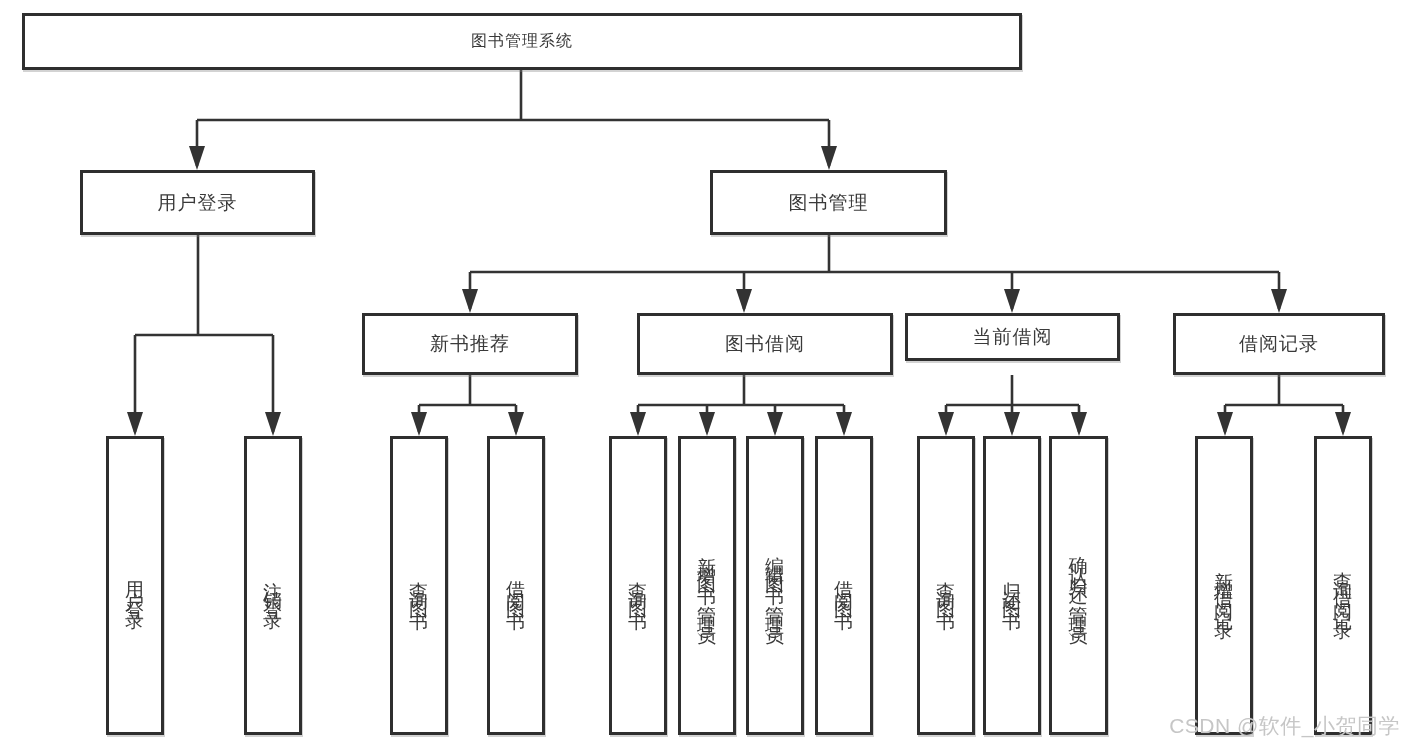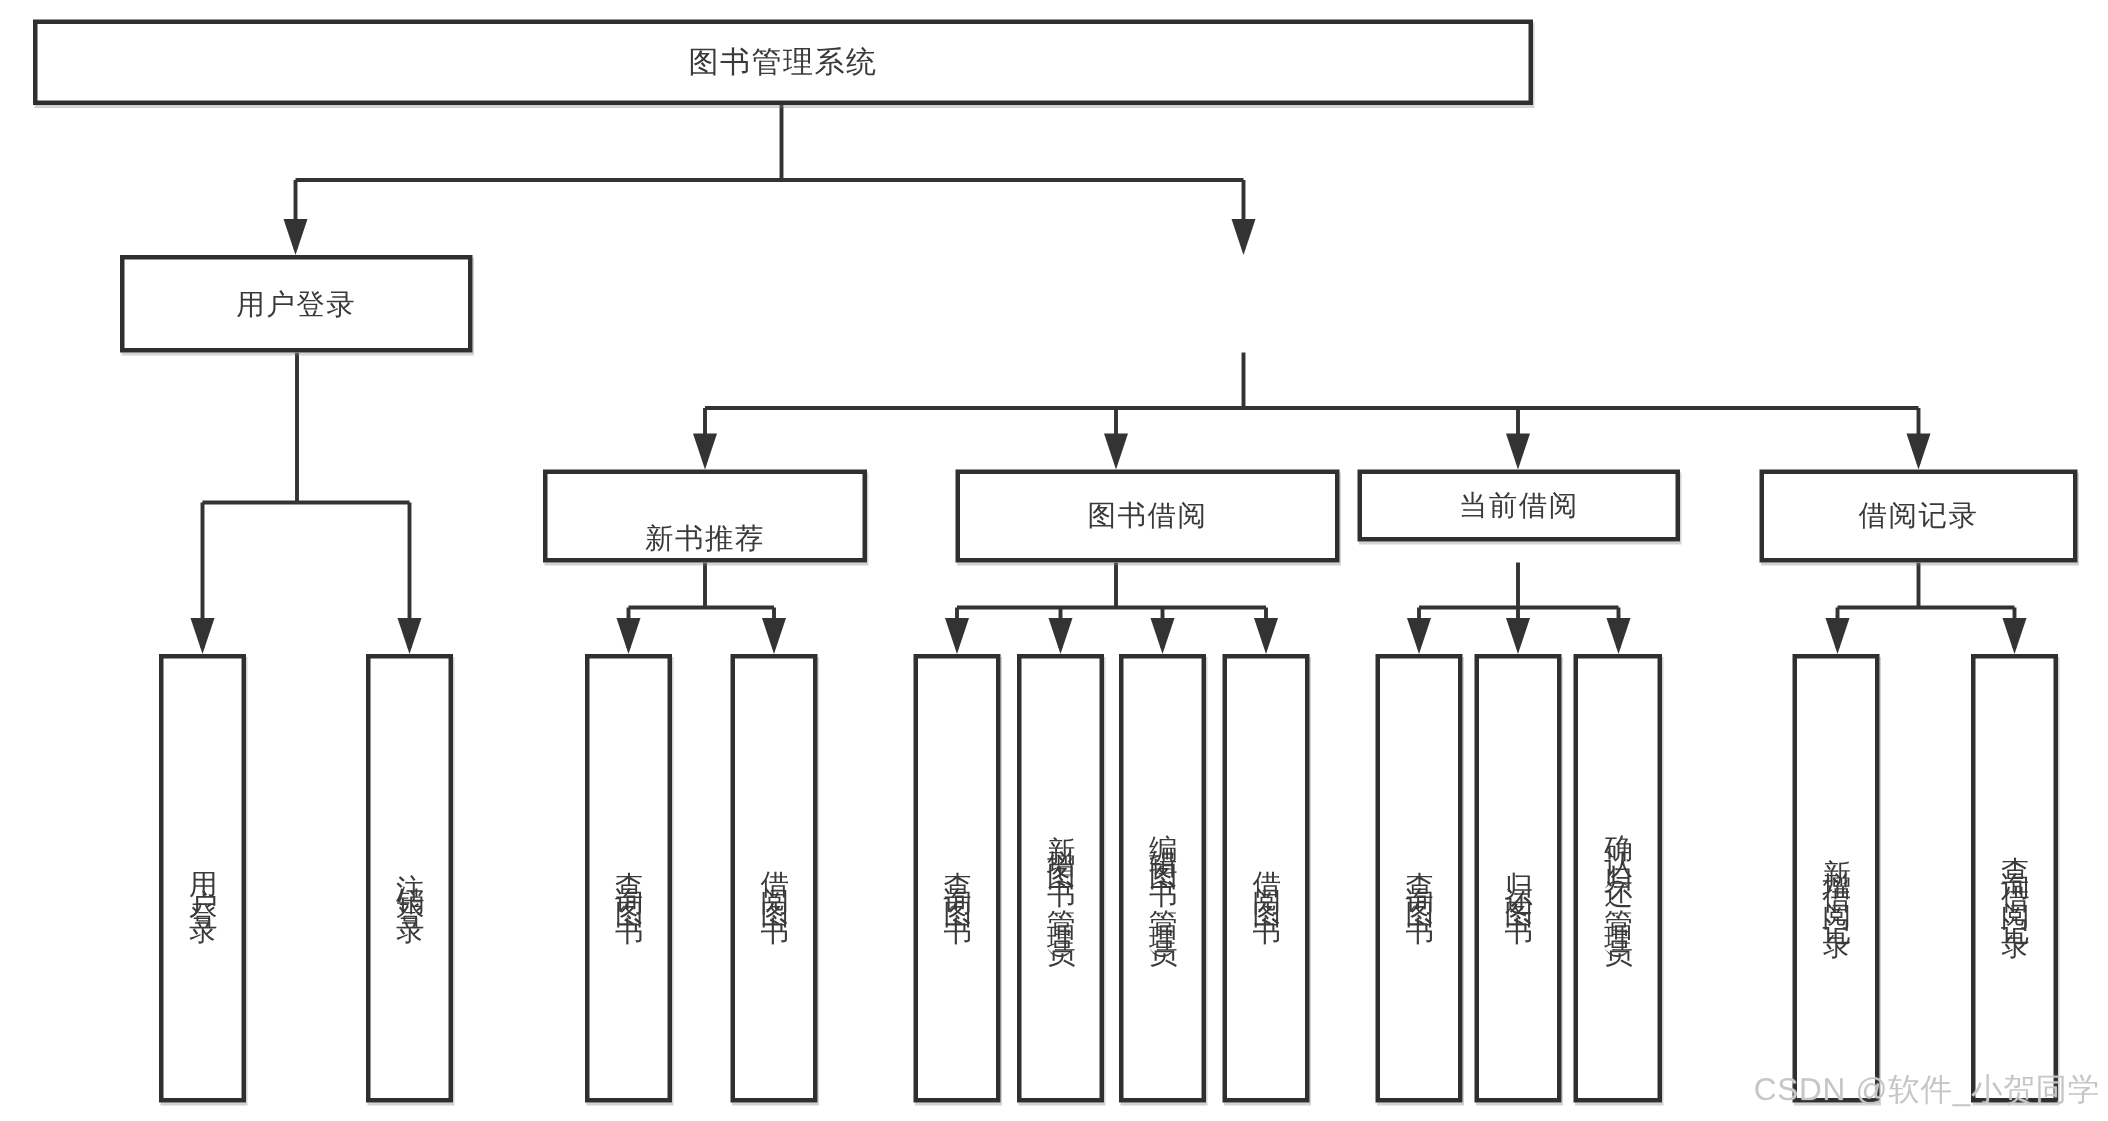--- a/index.html
+++ b/index.html
@@ -15,21 +15,21 @@
     position:absolute;
     background:#ffffff;
     border:3px solid #2f2f2f;
     box-sizing:border-box;
     display:flex;align-items:center;justify-content:center;
     color:#3a3a3a;
     z-index:1;
     box-shadow:1px 2px 0 rgba(130,130,130,0.35);
   }
   .hlabel{font-size:19px;letter-spacing:1px;}
-  .root-label{font-size:20px;letter-spacing:1px;}
+  .root-label{font-size:16px;letter-spacing:1px;}
   .leaf{top:436px;height:299px;width:58px;}
   .vtext{
     writing-mode:vertical-rl;
     text-orientation:mixed;
     font-size:19px;
     letter-spacing:10px;
     line-height:1;
     color:#3a3a3a;
     white-space:nowrap;
   }
@@ -115,22 +115,25 @@
     </g>
   </svg>
 
   <div class="box" style="left:22px;top:13px;width:1000px;height:57px;">
     <span class="root-label">图书管理系统</span>
   </div>
 
   <div class="box" style="left:80px;top:170px;width:235px;height:65px;">
     <span class="hlabel">用户登录</span>
   </div>
+  <div class="box" style="left:710px;top:170px;width:237px;height:65px;">
+    <span class="hlabel">图书管理</span>
+  </div>
 
-  <div class="box" style="left:362px;top:313px;width:216px;height:62px;align-items:flex-end;">
+  <div class="box" style="left:362px;top:313px;width:216px;height:62px;">
     <span class="hlabel">新书推荐</span>
   </div>
   <div class="box" style="left:637px;top:313px;width:256px;height:62px;">
     <span class="hlabel">图书借阅</span>
   </div>
   <div class="box" style="left:905px;top:313px;width:215px;height:48px;">
     <span class="hlabel">当前借阅</span>
   </div>
   <div class="box" style="left:1173px;top:313px;width:212px;height:62px;font-family:Liberation Mono, monospace;">
     <span class="hlabel">借阅记录</span>

